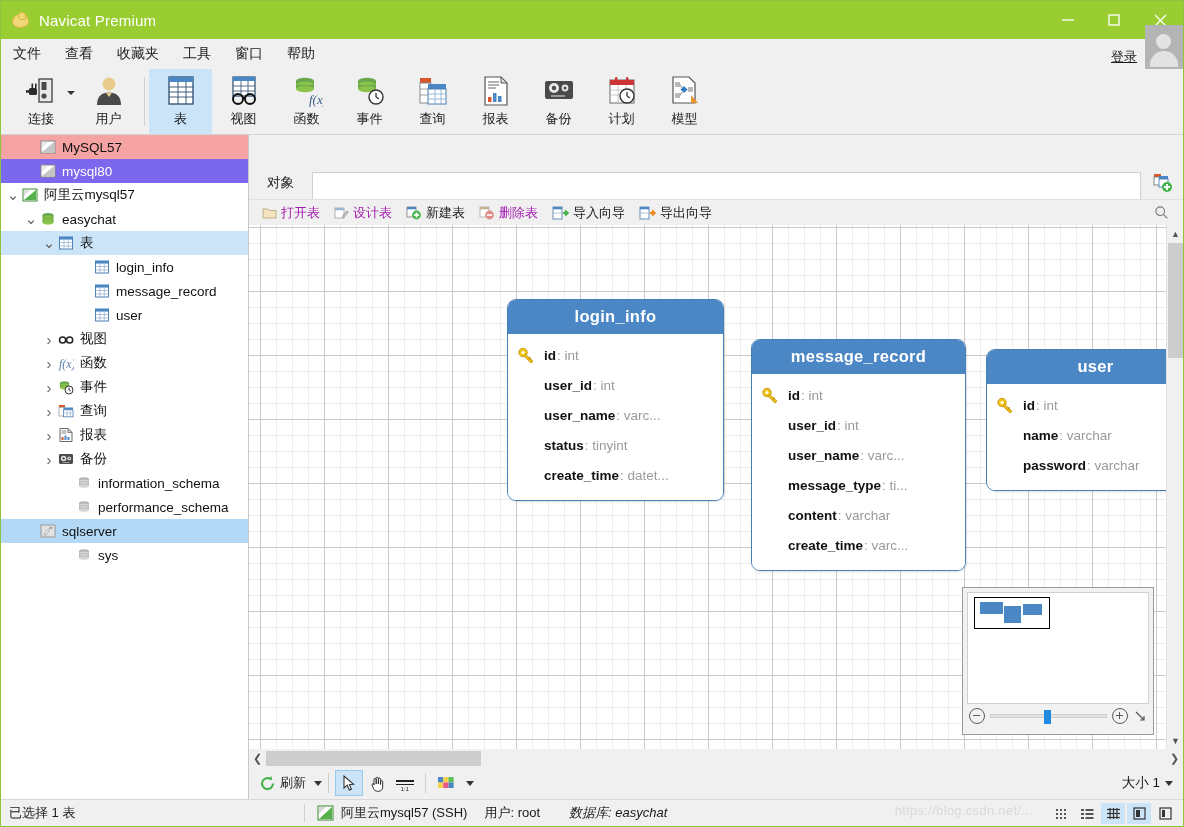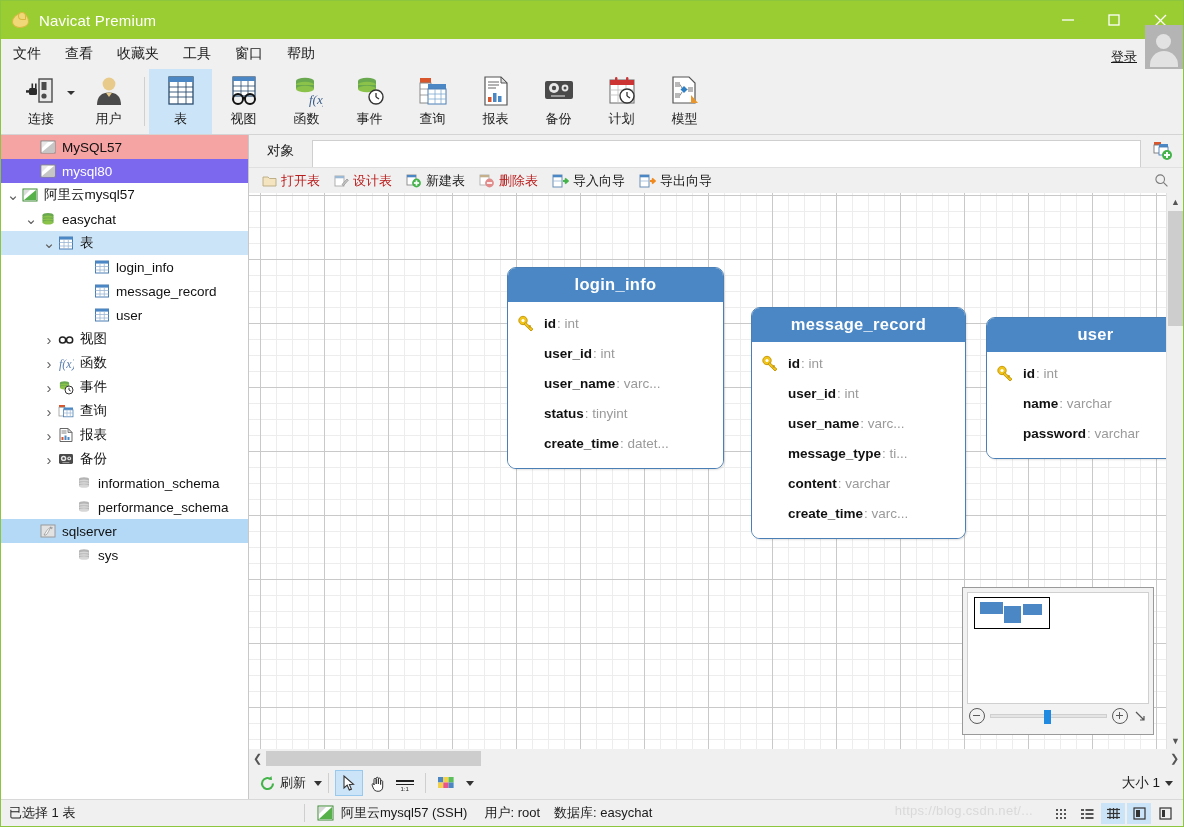--- a/index.html
+++ b/index.html
@@ -147,21 +147,21 @@
   .tree-row .tlabel { color: #111; }
   .sel-pink  { background: #f5a3a3; }
   .sel-purple{ background: #7b68ee; }
   .sel-purple .tlabel { color: #ffffff; }
   .sel-blue  { background: #cce4f7; }
   .sel-blue2 { background: #b3d9f7; }
 
   
   .content {
     flex: 1 1 auto; display: flex; flex-direction: column;
-    min-width: 0; background: #f0f0f0;
+    min-width: 0; background: #f0f0f0; margin-top: 32px;
   }
 
   
   .tabstrip {
     height: 32px; flex: 0 0 32px;
     display: flex; align-items: flex-end;
     background: #f0f0f0;
     position: relative;
   }
   .tab-label {
@@ -184,21 +184,21 @@
     height: 26px; flex: 0 0 26px;
     display: flex; align-items: center;
     background: #f0f0f0;
     border-top: 1px solid #e0e0e0;
     padding-left: 6px; position: relative;
   }
   .objbtn {
     display: flex; align-items: center; gap: 4px;
     padding: 0 7px; height: 22px; font-size: 13px;
   }
-  .objbtn.dim { color: #b91c1c; align-items: center; }
+  .objbtn.dim { color: #a21caf; align-items: center; }
   .objbtn .txt { line-height: 1; }
   .search-ic { position: absolute; right: 14px; top: 5px; }
 
   
   .canvas-wrap {
     flex: 1 1 auto; position: relative; min-height: 0;
     display: flex;
   }
   .canvas {
     flex: 1 1 auto; position: relative; overflow: hidden;
@@ -1119,21 +1119,21 @@
     <div class="sb-left">已选择 1 表</div>
     <div class="sb-div"></div>
     <div class="sb-conn">
       <svg width="17" height="16" viewBox="0 0 17 16">
         <rect x="1" y="1" width="15" height="14" fill="#fff" stroke="#3d8a34" stroke-width="1"></rect>
         <path d="M2 14 L15 2 L15 14 Z" fill="#57b14b"></path>
         <path d="M2 2 L9 2 L2 9 Z" fill="#d9d9d9"></path>
       </svg>
       <span>阿里云mysql57 (SSH)</span>
       <span style="margin-left:10px;">用户: root</span>
-      <span style="margin-left:7px;">数据库: easychat</span>
+      <span style="margin-left:22px;font-style:italic;">数据库: easychat</span>
     </div>
     <div class="watermark">https://blog.csdn.net/...</div>
     <div class="sb-right">
       <div class="sb-vbtn">
         <svg width="15" height="13" viewBox="0 0 15 13">
           <g fill="#555">
             <rect x="2" y="2" width="2" height="2"></rect>
               <rect x="6" y="2" width="2" height="2"></rect>
               <rect x="10" y="2" width="2" height="2"></rect>
             <rect x="2" y="6" width="2" height="2"></rect>

